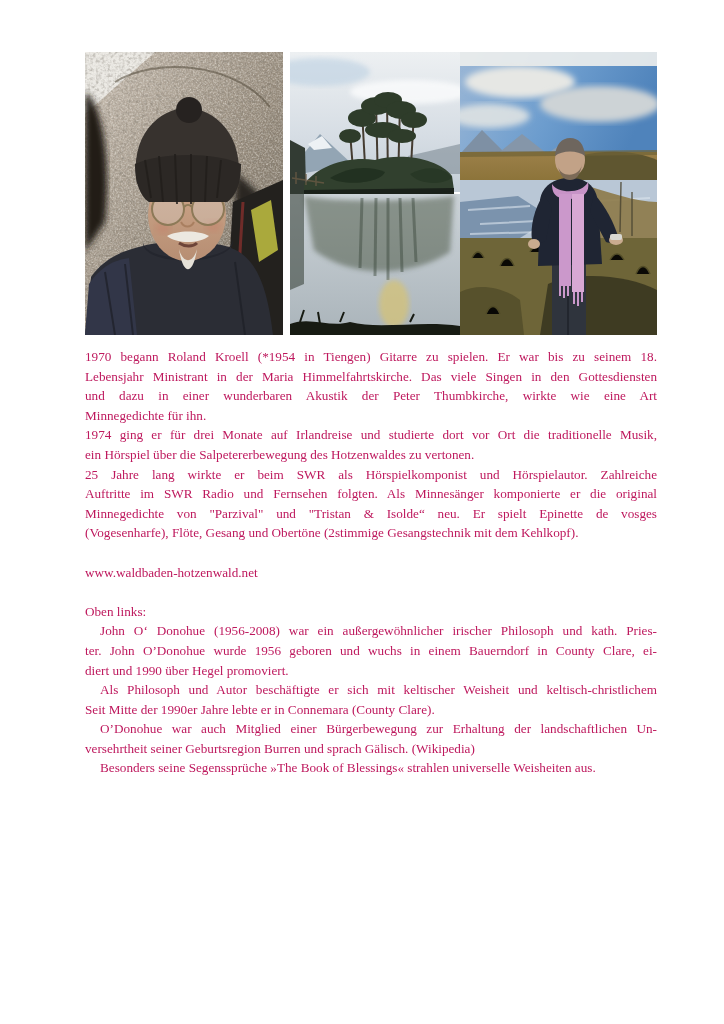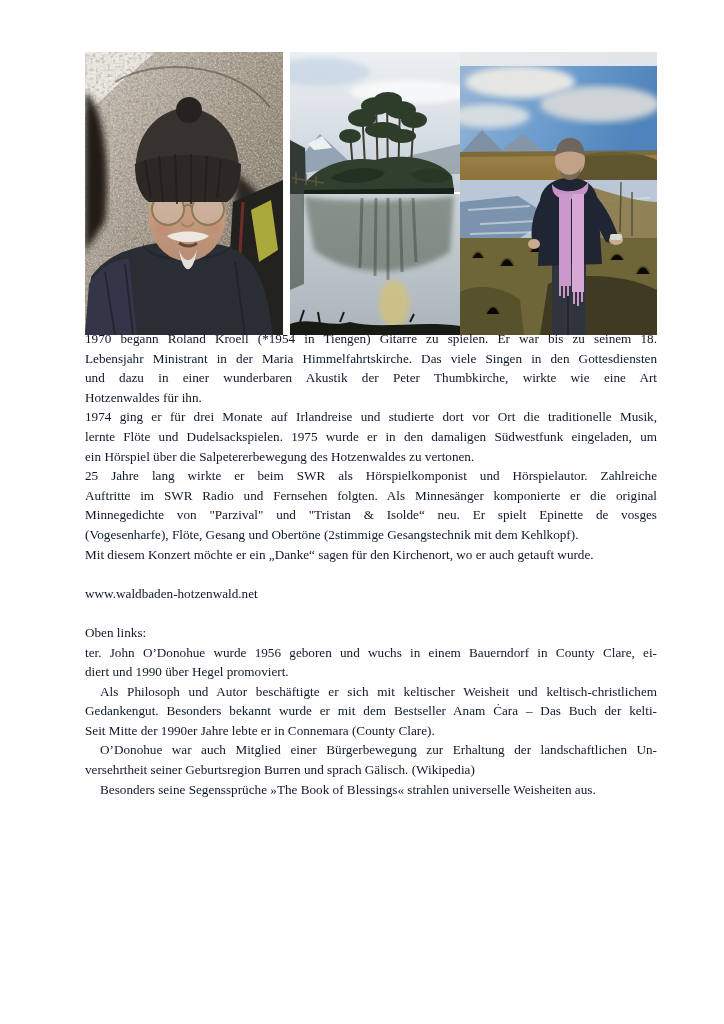--- a/index.html
+++ b/index.html
@@ -6,22 +6,22 @@
   .page{
     position:relative;width:724px;height:1024px;background:#ffffff;overflow:hidden;
     font-family:"Liberation Serif","DejaVu Serif",serif;
   }
   .photo{position:absolute;top:52px;}
   .photo svg{display:block;width:100%;height:100%;}
   #photo1{left:85px;width:198px;height:283px;}
   #photo2{left:290px;width:170px;height:283px;}
   #photo3{left:460px;width:197px;height:283px;}
   .text-block{
-    position:absolute;left:85px;top:329px;width:572px;
-    font-size:13.2px;line-height:19.6px;color:#0f172a;
+    position:absolute;left:85px;top:347px;width:572px;
+    font-size:13.2px;line-height:19.6px;color:#be185d;
     -webkit-font-smoothing:antialiased;
   }
   .line{min-height:19.6px;}
   .just{text-align:justify;text-align-last:justify;-moz-text-align-last:justify;}
   .ind{text-indent:15px;}
 </style>
 </head>
 <body>
 
 <div class="page">
@@ -223,36 +223,34 @@
         <path d="M95,104 C96,92 102,86 110,86 C119,86 124,92 125,104 C118,98 102,98 95,104 Z" fill="#6e665e"></path>
         <path d="M98,114 C100,126 120,126 122,112 C120,124 116,128 110,128 C104,128 100,124 98,114 Z" fill="#7c6a57"></path>
       </g>
     </svg>
   </div>
 
   <div class="text-block">
       <div class="line just">1970 begann Roland Kroell (*1954 in Tiengen) Gitarre zu spielen. Er war bis zu seinem 18.</div>
       <div class="line just">Lebensjahr Ministrant in der Maria Himmelfahrtskirche. Das viele Singen in den Gottesdiensten</div>
       <div class="line just">und dazu in einer wunderbaren Akustik der Peter Thumbkirche, wirkte wie eine Art</div>
-      <div class="line">Hotzenwaldes für ihn.</div>
+      <div class="line">Minnegedichte für ihn.</div>
       <div class="line just">1974 ging er für drei Monate auf Irlandreise und studierte dort vor Ort die traditionelle Musik,</div>
-      <div class="line just">lernte Flöte und Dudelsackspielen. 1975 wurde er in den damaligen Südwestfunk eingeladen, um</div>
       <div class="line">ein Hörspiel über die Salpetererbewegung des Hotzenwaldes  zu vertonen.</div>
       <div class="line just">25 Jahre lang wirkte er beim SWR als Hörspielkomponist und Hörspielautor. Zahlreiche</div>
       <div class="line just">Auftritte im SWR Radio und Fernsehen folgten. Als Minnesänger komponierte er die original</div>
       <div class="line just">Minnegedichte von "Parzival" und "Tristan &amp; Isolde“ neu. Er spielt Epinette de vosges</div>
       <div class="line">(Vogesenharfe), Flöte, Gesang und Obertöne (2stimmige Gesangstechnik mit dem Kehlkopf).</div>
-      <div class="line">Mit diesem Konzert möchte er ein „Danke“ sagen für den Kirchenort, wo er auch getauft wurde.</div>
       <div class="line"></div>
       <div class="line">www.waldbaden-hotzenwald.net</div>
       <div class="line"></div>
       <div class="line">Oben links:</div>
+      <div class="line just ind">John O‘ Donohue (1956-2008) war ein außergewöhnlicher irischer Philosoph und kath. Pries-</div>
       <div class="line just">ter. John O’Donohue wurde 1956 geboren und wuchs in einem Bauerndorf in County Clare, ei-</div>
       <div class="line">diert und 1990 über Hegel promoviert.</div>
       <div class="line just ind">Als Philosoph und Autor beschäftigte er sich mit keltischer Weisheit und keltisch-christlichem</div>
-      <div class="line just">Gedankengut. Besonders bekannt wurde er mit dem Bestseller Anam Ċara – Das Buch der kelti-</div>
       <div class="line">Seit Mitte der 1990er Jahre lebte er in Connemara (County Clare).</div>
       <div class="line just ind">O’Donohue war auch Mitglied einer Bürgerbewegung zur Erhaltung der landschaftlichen Un-</div>
       <div class="line">versehrtheit seiner Geburtsregion Burren und sprach Gälisch. (Wikipedia)</div>
       <div class="line ind">Besonders seine Segenssprüche »The Book of Blessings« strahlen universelle Weisheiten aus.</div>
     </div>
 
 </div>
 
 </body></html>

